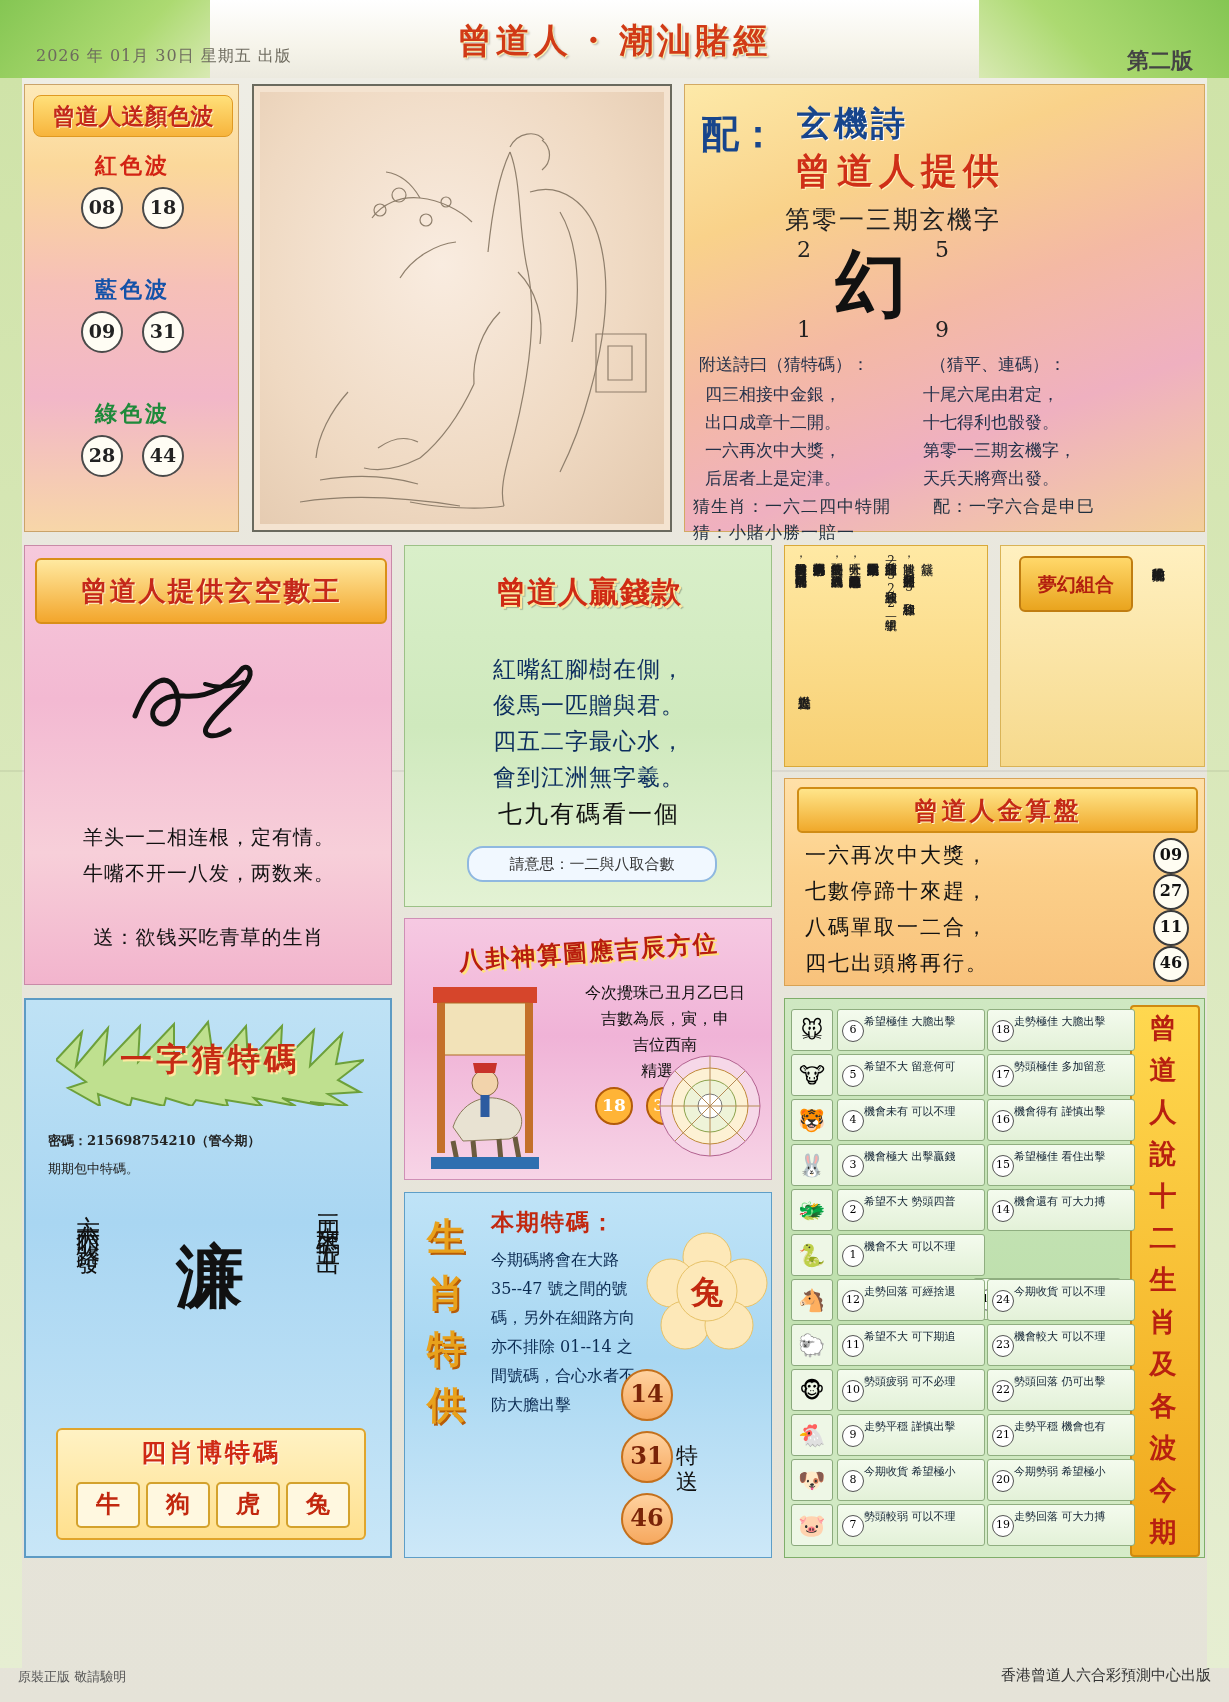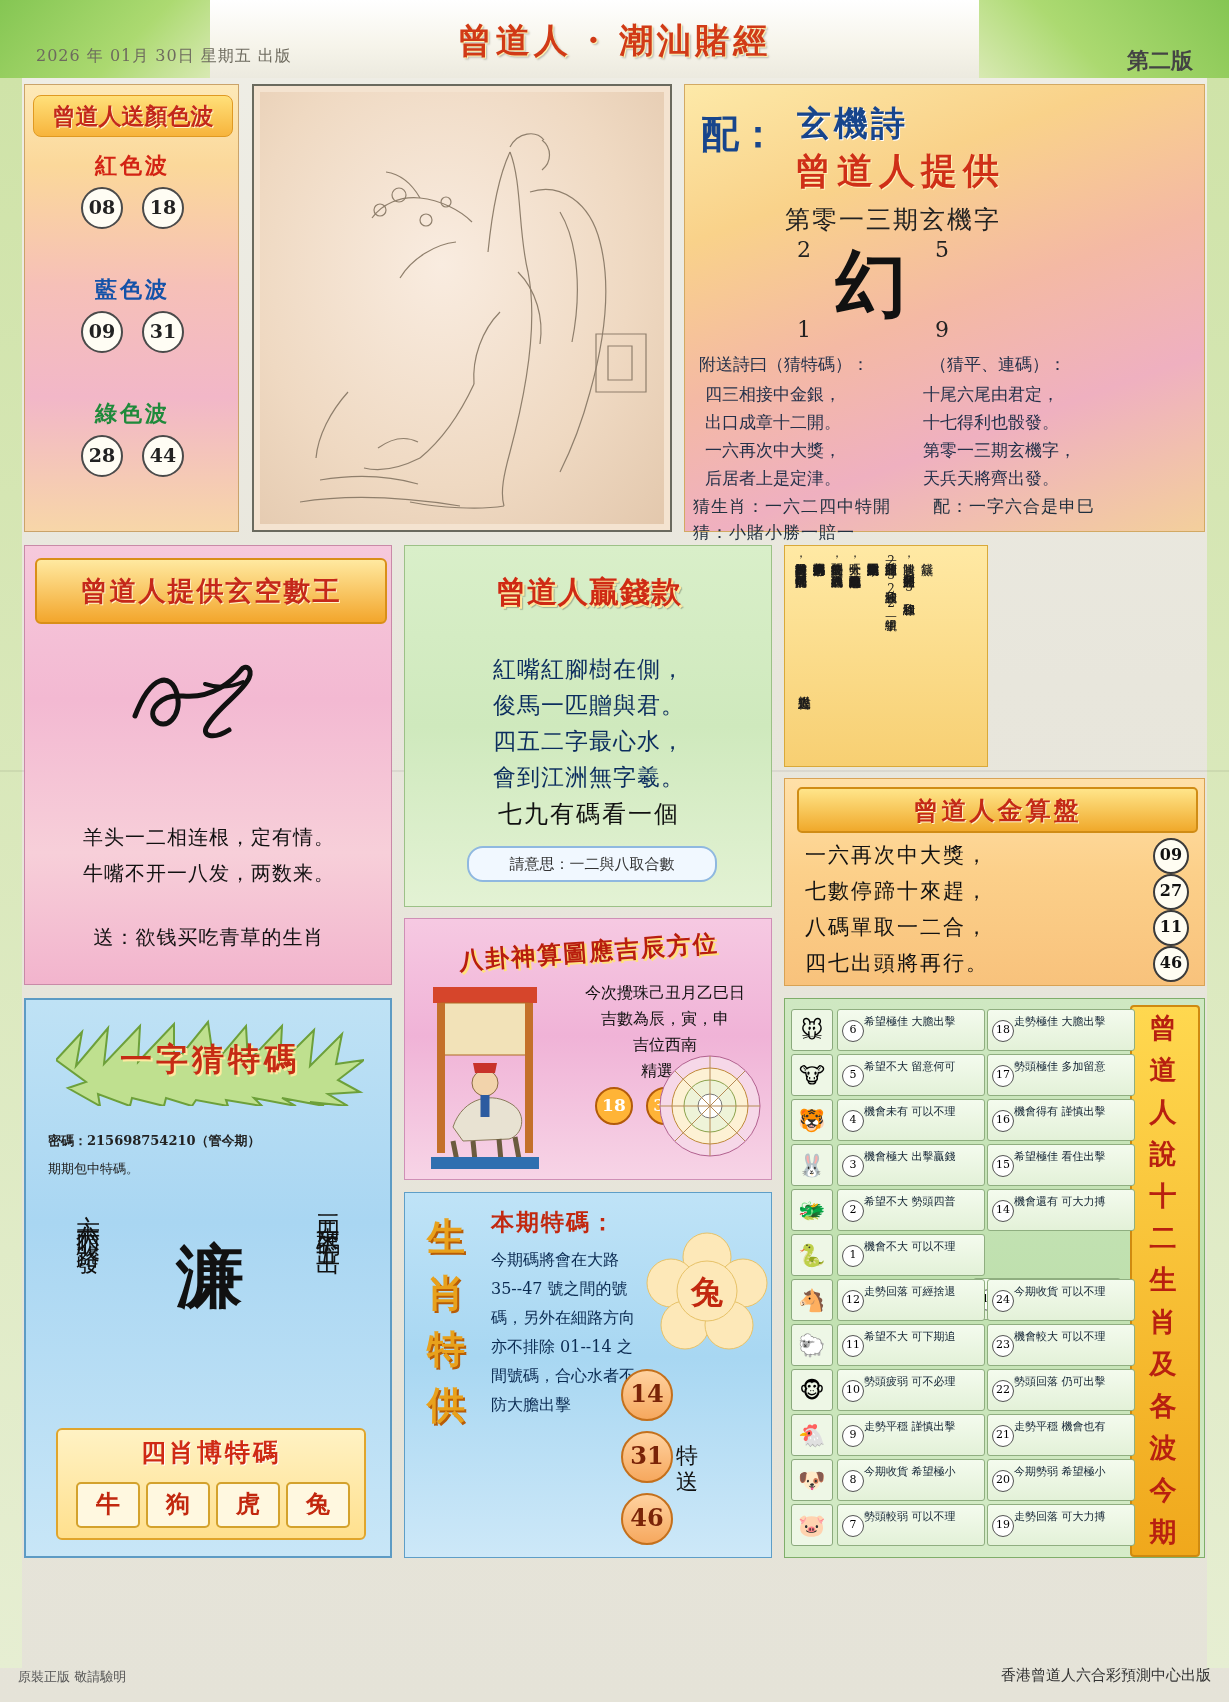--- a/index.html
+++ b/index.html
@@ -355,20 +355,24 @@
       <div class="vtext">第一門的藍綠波23號和綠波22號中一組</div>
       <div class="vtext">因此在今期大家不防將重點放到中路</div>
       <div class="vtext">十分大旺，故可轉向藍綠波出擊的心水先注</div>
       <div class="vtext">紅波走勢較為疲弱，而藍綠碼波的表現</div>
       <div class="vtext">碼方向都將會手到意想平到的收碼</div>
       <div class="vtext">得出目前的奪討視賀走勢，則仍然可天擇往旺門擊勢</div>
     </div>
     <div class="vtext" style="position:absolute;left:12px;top:140px;font-size:13px;">曾道人提點</div>
   </div>
 
+  <div class="panel" id="meta-combo">
+    <div id="mc-badge">夢幻組合</div>
+    <div class="vtext" style="position:absolute;left:150px;top:12px;height:200px;font-size:13px;">從昨晚的攪珠結果中</div>
+  </div>
 
   <div class="panel" id="abacus">
     <div id="ab-banner">曾道人金算盤</div>
     <div class="ab-row" style="top:62px;">
       <span class="ab-txt">一六再次中大獎，</span>
       <span class="ab-ball">09</span>
     </div>
     <div class="ab-row" style="top:98px;">
       <span class="ab-txt">七數停蹄十來趕，</span>
       <span class="ab-ball">27</span>

